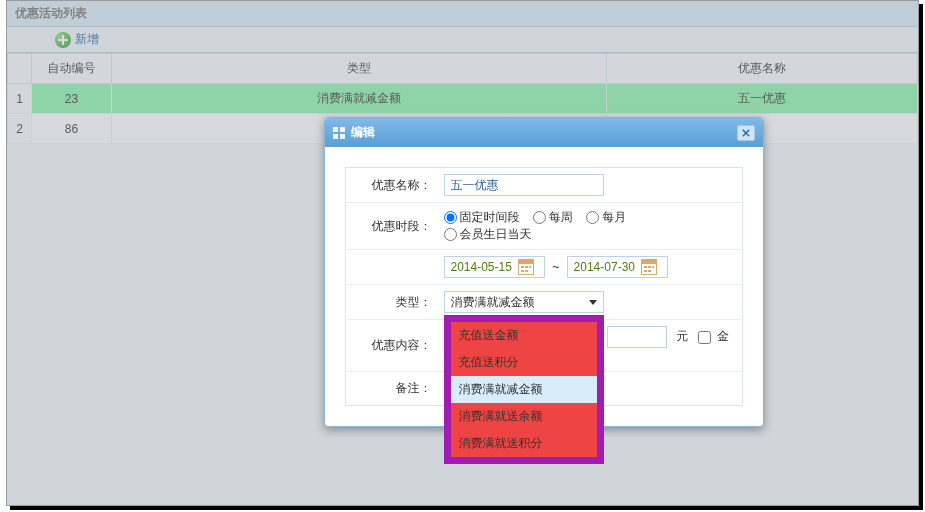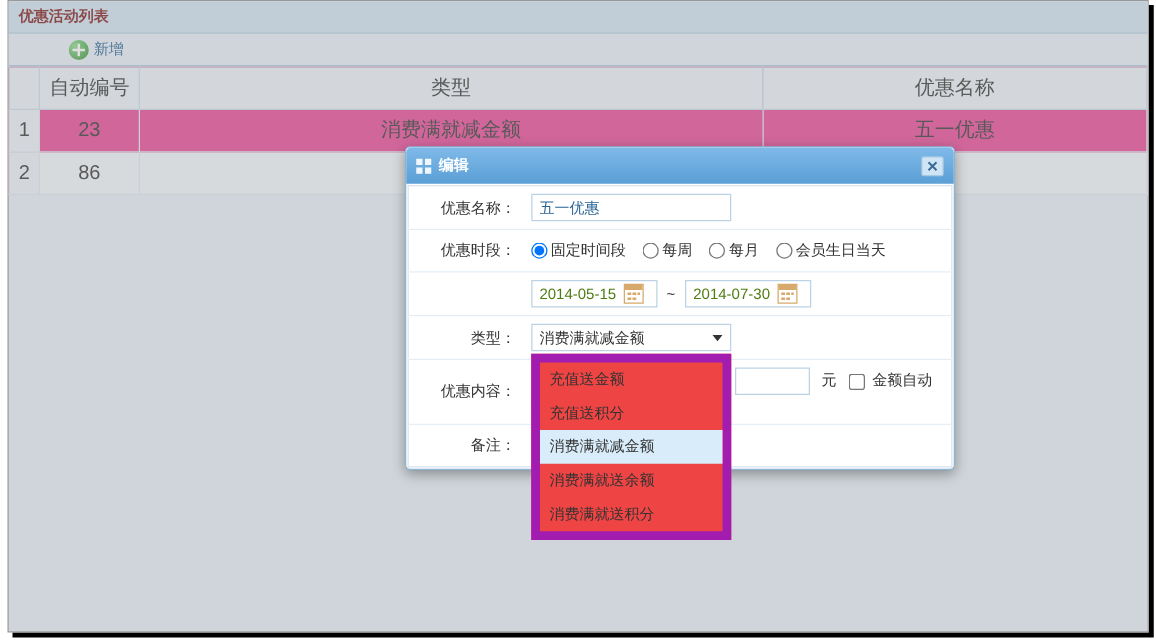--- a/index.html
+++ b/index.html
@@ -16,21 +16,21 @@
   .page-wrapper {
     position: absolute;
     left: 6px; top: 0;
     width: 913px; height: 506px;
     border: 1px solid #999;
     box-shadow: 4px 4px 0 #000;
     background: #e9f2f9;
   }
   .panel-title {
     background: #d5e7f4;
-    color: #7f1d1d;
+    color: #737373;
     font-weight: bold;
     font-size: 12px;
     padding: 4px 8px;
     border-bottom: 1px solid #b0cde2;
   }
   .toolbar {
     background: #e9f2f9;
     padding: 4px 8px;
     border-bottom: 1px solid #b0cde2;
     display: flex;
@@ -53,22 +53,22 @@
   .add-icon::before, .add-icon::after {
     content: "";
     position: absolute;
     background: #fff;
   }
   .add-icon::before { left: 7px; top: 3px; width: 2px; height: 10px; }
   .add-icon::after  { left: 3px; top: 7px; width: 10px; height: 2px; }
   table.data-table {
     width: 100%;
     border-collapse: collapse;
-    background: #ec4899;
-    font-size: 16px;
+    background: #86efac;
+    font-size: 12px;
   }
   table.data-table th {
     background: #eef5fb;
     border: 1px solid #cdddea;
     padding: 6px;
     font-weight: normal;
     color: #333;
   }
   table.data-table td {
     border: 1px solid #e1eaf2;
@@ -130,21 +130,21 @@
   .close-btn {
     width: 18px; height: 16px;
     background: #cfe5f6;
     border: 1px solid #a6c9e2;
     border-radius: 2px;
     display: flex; align-items: center; justify-content: center;
     cursor: pointer;
   }
   .close-btn svg { width: 8px; height: 8px; }
   .dlg-body {
-    padding: 1px;
+    padding: 20px;
   }
   .form-table {
     width: 100%;
     border: 1px solid #d7e4ef;
     border-collapse: collapse;
     font-size: 12px;
   }
   .form-table tr { border-bottom: 1px solid #e5eef6; }
   .form-table tr:last-child { border-bottom: none; }
   .form-label-cell {

